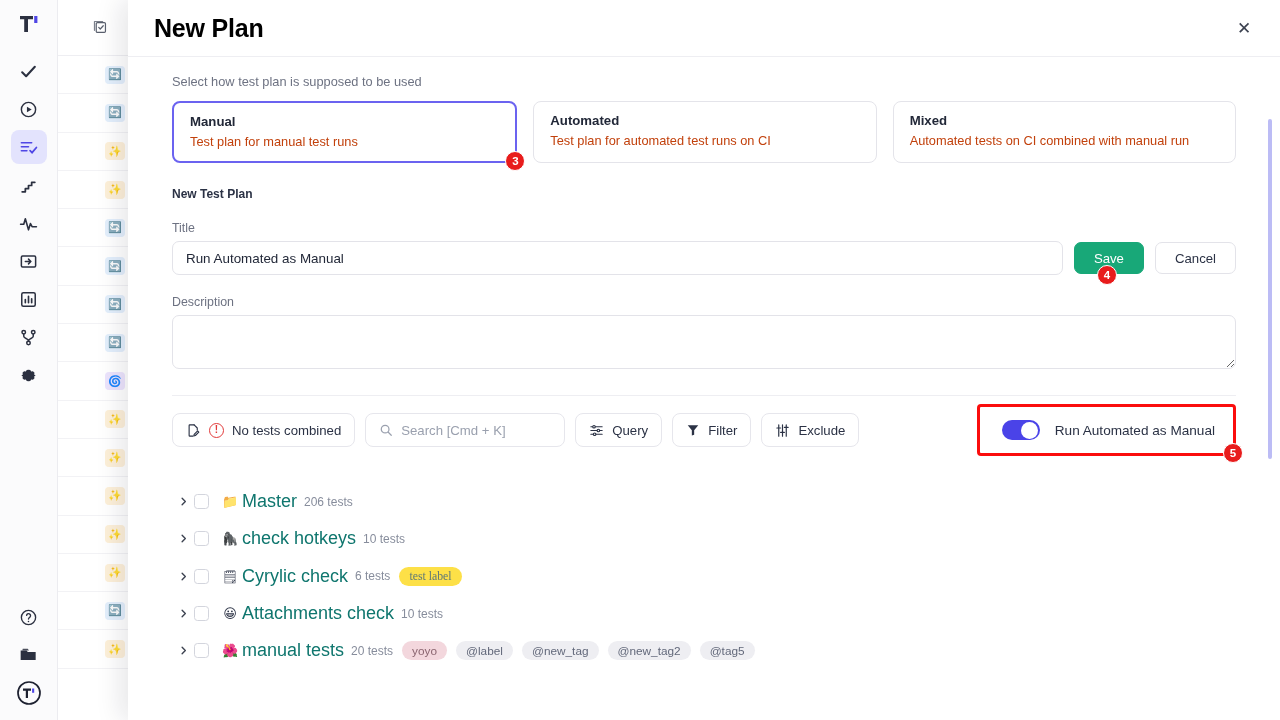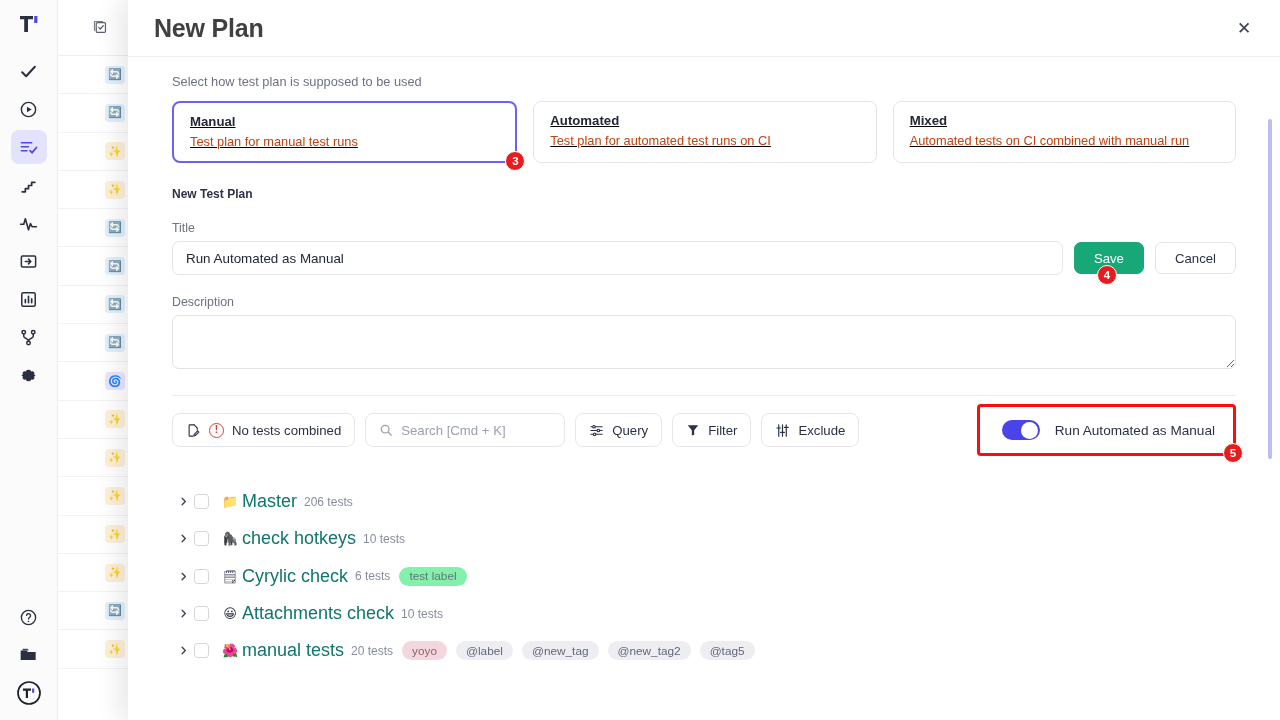--- a/index.html
+++ b/index.html
@@ -51,30 +51,30 @@
   
   .modal {
     position: absolute; left: 128px; top: 0; width: 1152px; height: 720px;
     background: #ffffff; box-shadow: -8px 0 24px rgba(20,20,40,0.10);
     display: flex; flex-direction: column;
   }
   .modal-header {
     height: 57px; flex: none; border-bottom: 1px solid #eeeef2;
     display: flex; align-items: center; padding: 0 22px 0 26px;
   }
-  .modal-title { font-size: 25px; font-weight: bold; color: #404040; letter-spacing: -0.2px; }
+  .modal-title { font-size: 25px; font-weight: bold; color: #000000; letter-spacing: -0.2px; }
   .modal-close {
     margin-left: auto; width: 28px; height: 28px; display: flex;
     align-items: center; justify-content: center; color: #3c4250; font-size: 17px;
   }
   .modal-body { position: relative; flex: 1 1 auto; overflow: hidden; padding: 0 44px; }
 
   .hint { font-size: 12.8px; color: #6d7282; margin-top: 17px; }
 
-  .cards { display: flex; gap: 16px; margin-top: 12px; text-decoration: underline; }
+  .cards { display: flex; gap: 16px; margin-top: 12px; }
   .card {
     position: relative; flex: 1 1 0; height: 62px; border: 1px solid #e4e4ea;
     border-radius: 8px; padding: 10px 16px; background: #fff;
   }
   .card.selected { border: 2px solid #6b63f0; }
   .card-title { font-size: 13.2px; font-weight: bold; color: #222838; line-height: 18px; }
   .card-desc { font-size: 12.8px; color: #c2410c; line-height: 19px; margin-top: 1px; }
 
   .badge {
     position: absolute; width: 20px; height: 20px; border-radius: 50%;
@@ -144,21 +144,21 @@
     background: #fff; flex: none; margin-right: 11px;
   }
   .tree-icon { width: 20px; display: flex; justify-content: center; font-size: 13px; color: #2b3245; }
   .tree-name { font-size: 18px; color: #0f766e; margin-left: 2px; }
   .tree-count { font-size: 12px; color: #878d9c; margin-left: 7px; }
   .tag {
     margin-left: 9px; height: 19px; border-radius: 9.5px; padding: 0 10px;
     font-size: 11.8px; color: #62687a; background: #eeeef2;
     display: inline-flex; align-items: center;
   }
-  .tag.teal { background: #86efac; color: #5f7878; }
+  .tag.teal { background: #fde047; color: #5f7878; font-family: Liberation Serif, serif; }
   .tag.rose { background: #f3d7dd; color: #8b6570; }
 
   .scrollbar {
     position: absolute; right: 8px; top: 62px; width: 4px; height: 340px;
     border-radius: 2px; background: #bcbcf5;
   }
 
   svg { display: block; }
 </style>
 </head>

